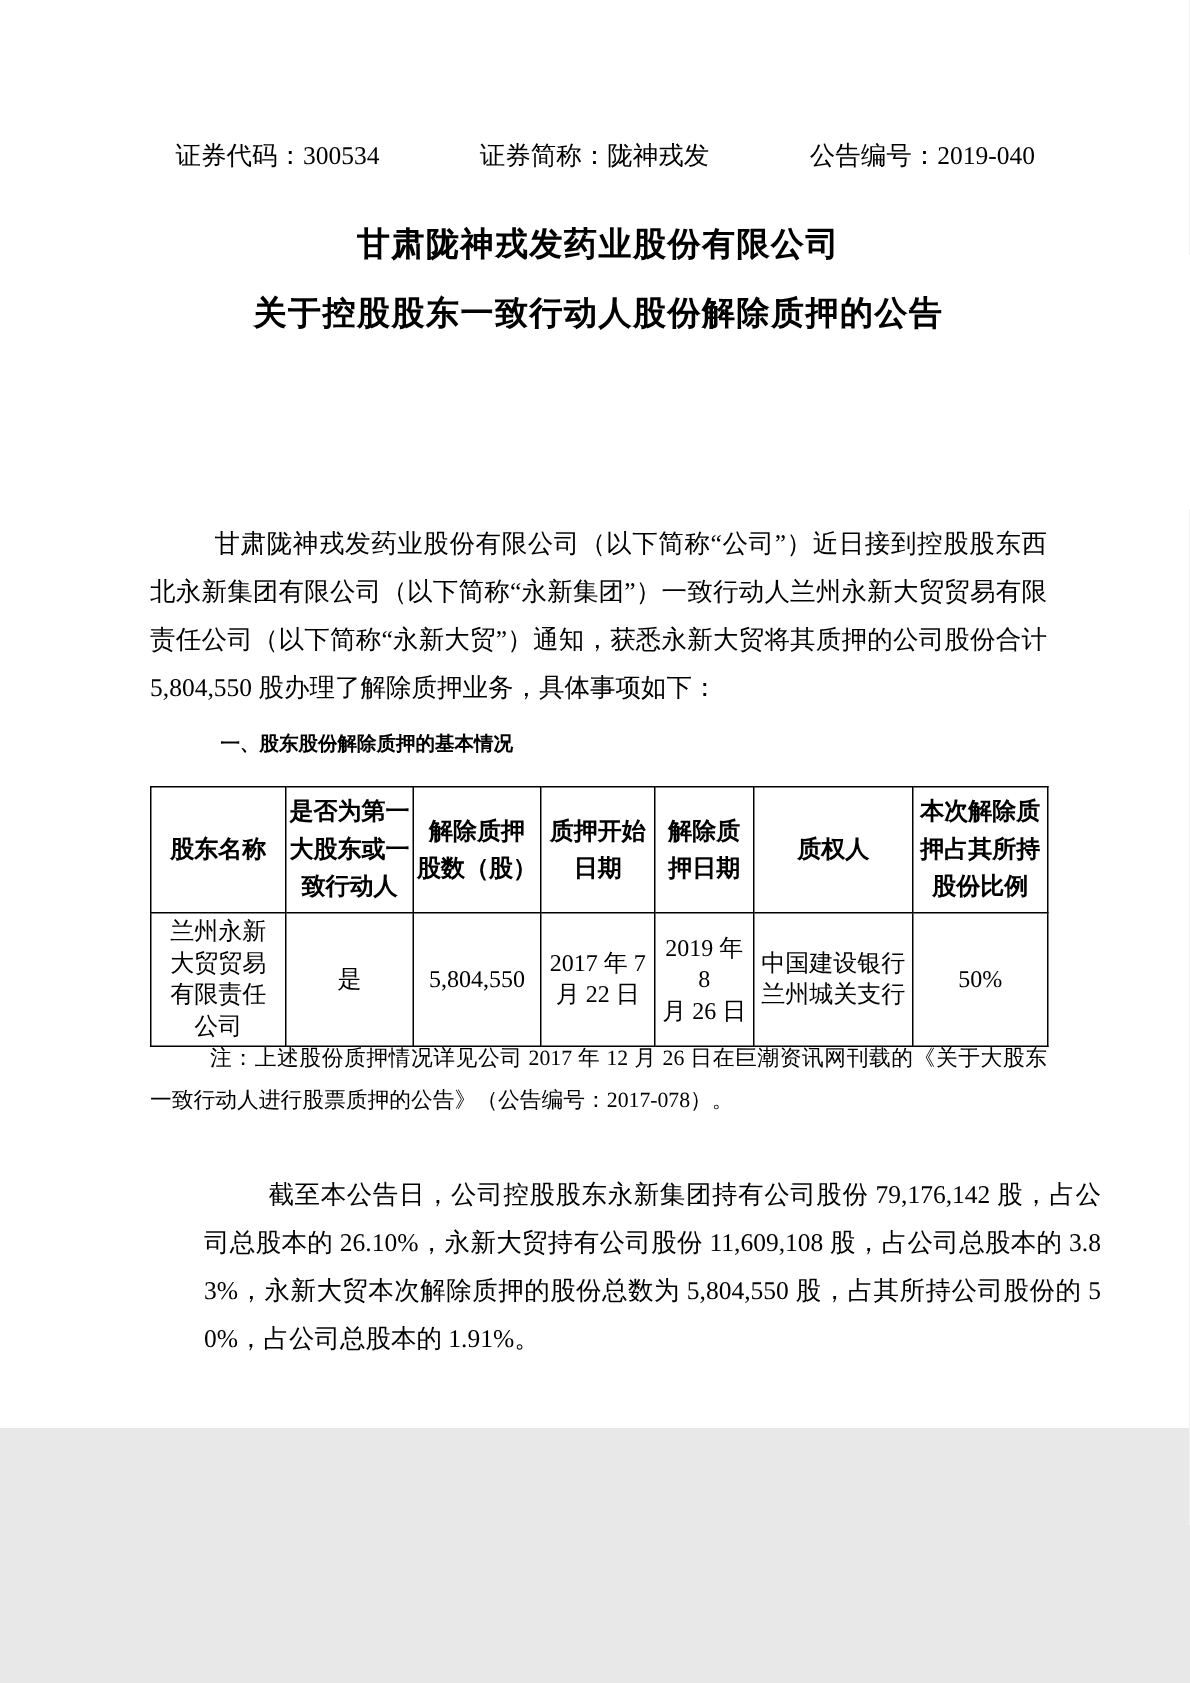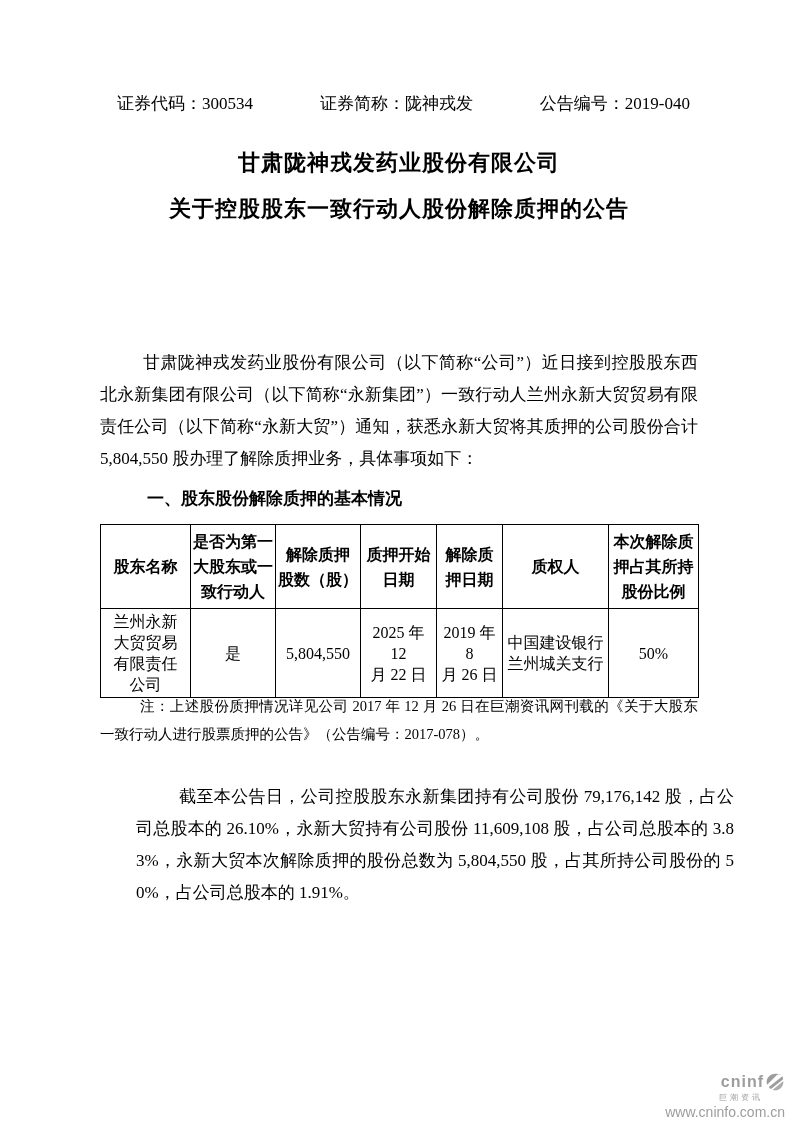--- a/index.html
+++ b/index.html
@@ -1,20 +1,20 @@
 <!DOCTYPE html>
 <html><head>
 <meta charset="utf-8">
 <style>
   * { margin: 0; padding: 0; box-sizing: border-box; }
   html, body { background: #e8e8e8; }
   .page {
     position: relative;
     width: 793px;
-    height: 1122px;
+    height: 952px;
     margin: 0 auto;
     background: #ffffff;
     color: #000;
     font-family: "Liberation Serif", "DejaVu Serif", serif;
     overflow: hidden;
   }
   .abs { position: absolute; left: 100px; width: 598px; }
 
   
   .doc-header {
@@ -47,21 +47,21 @@
   .disclaimer {
     top: 258px;
     font-family: "Liberation Sans", "DejaVu Sans", sans-serif;
     font-weight: bold;
   }
   .intro { top: 347px; }
 
   .section-heading {
     font-family: "Liberation Sans", "DejaVu Sans", sans-serif;
     font-weight: bold;
-    font-size: 17px;
+    font-size: 13px;
     padding-left: 47px;
   }
   .heading1 { top: 487px; }
   .heading2 { top: 747px; }
 
   
   .pledge-table-wrap { top: 524px; }
   table.pledge {
     border-collapse: collapse;
     width: 598px;
@@ -165,21 +165,21 @@
 押占其所持
 股份比例</th>
       </tr>
       <tr>
         <td>兰州永新
 大贸贸易
 有限责任
 公司</td>
         <td>是</td>
         <td>5,804,550</td>
-        <td>2025 年 12
+        <td>2017 年 7
 月 22 日</td>
         <td>2019 年 8
 月 26 日</td>
         <td>中国建设银行
 兰州城关支行</td>
         <td>50%</td>
       </tr>
     </tbody>
       </table>
   </div>

